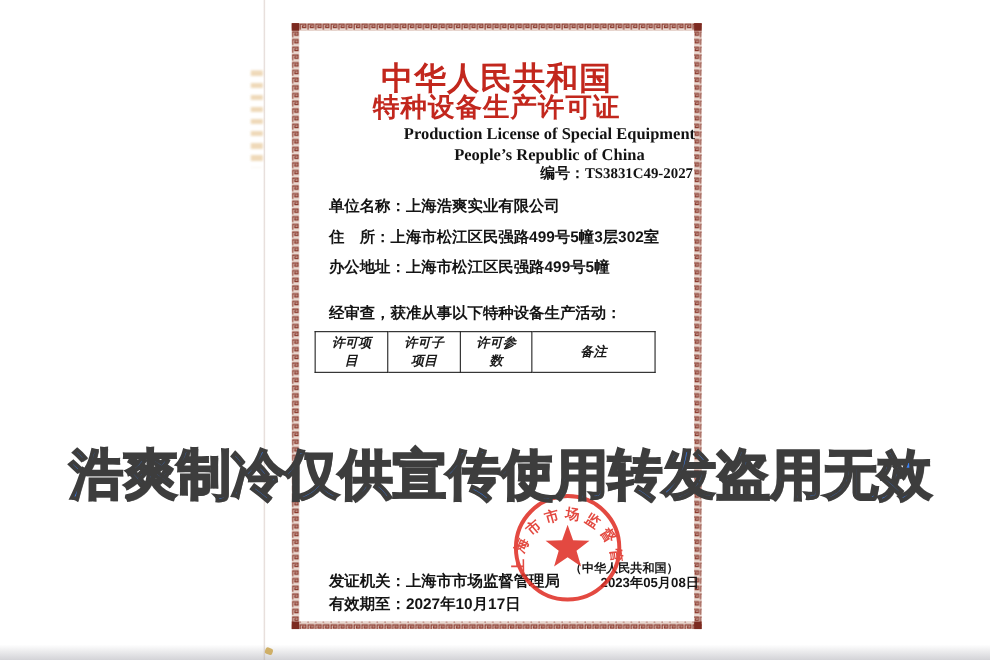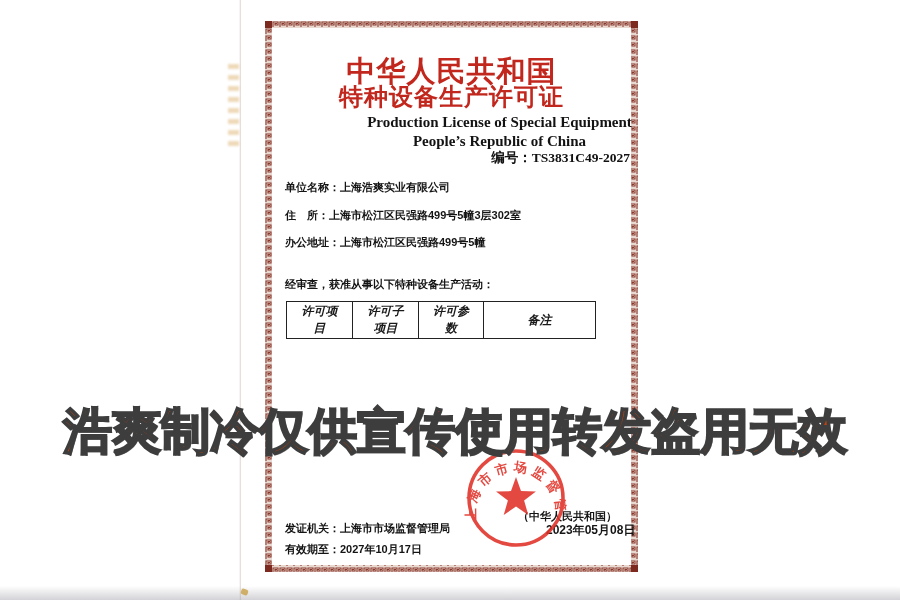--- a/index.html
+++ b/index.html
@@ -22,42 +22,42 @@
   .title-cn{left:265px;width:373px;text-align:center;color:#c2271d;font-weight:bold;
     font-family:"Liberation Sans",sans-serif;}
   .t1{top:52px;font-size:29px;letter-spacing:1px;}
   .t2{top:81px;font-size:24px;letter-spacing:1px;}
   .title-en{left:265px;width:373px;text-align:center;color:#131313;font-weight:bold;
     font-family:"Liberation Serif",serif;font-size:15px;margin-left:48px;}
   .e1{top:114px;}
   .e2{top:133px;}
   .license-no{top:149px;left:265px;width:337px;text-align:right;font-size:13.5px;
     font-weight:bold;font-family:"Liberation Serif",serif;color:#111;padding-left:28px;}
-  .field{left:285px;font-size:11px;line-height:15px;}
+  .field{left:299px;font-size:14px;line-height:15px;}
   .f1{top:180px;} .f2{top:208px;} .f3{top:235px;} .approval{top:277px;}
   .footer1{top:521px;} .footer2{top:542px;}
 
   
   .lic-table{position:absolute;left:286px;top:301px;border-collapse:collapse;
     table-layout:fixed;font-family:"Liberation Serif",serif;font-style:italic;
     font-weight:bold;color:#1a1a1a;}
   .lic-table td,.lic-table th{border:1.5px solid #222;text-align:center;vertical-align:middle;
     padding:1px 14px;white-space:pre-line;font-style:italic;}
   .lic-table th{font-size:12px;height:17px;}
   .lic-table td{font-size:11.5px;height:38px;line-height:13px;}
   .c1{width:66px;} .c2{width:66px;} .c3{width:65px;} .c4{width:112px;}
 
   
   .seal-note{top:509px;left:518px;font-size:11px;color:#151515;}
   .seal-date{top:522px;left:546px;font-size:12px;color:#151515;}
   .seal-svg{left:458px;top:440px;}
 
   
   .watermark{left:50px;top:399px;width:810px;text-align:center;font-size:49px;
-    font-weight:bold;color:#c2410c;letter-spacing:0px;white-space:nowrap;
+    font-weight:bold;color:#3b82f6;letter-spacing:0px;white-space:nowrap;
     -webkit-text-stroke:2px #3d3d3d;
     text-shadow:0 0 1px #555,1px 1px 0 #777;z-index:30;}
 </style>
 </head>
 <body>
 
 <div class="abs paper-edge-left"></div>
 <div class="abs bleed-marks"></div>
 <div class="abs bottom-shadow"></div>
 <div class="abs gold-speck"></div>

